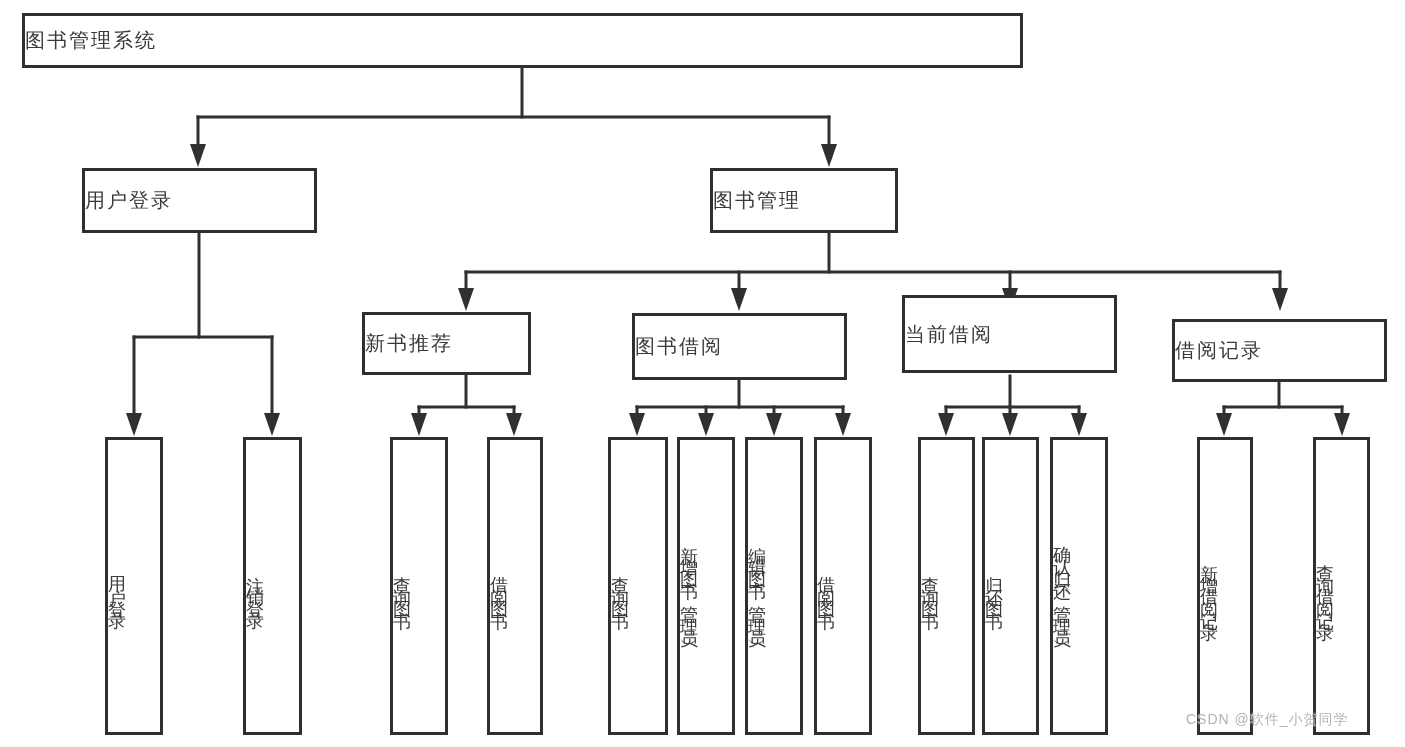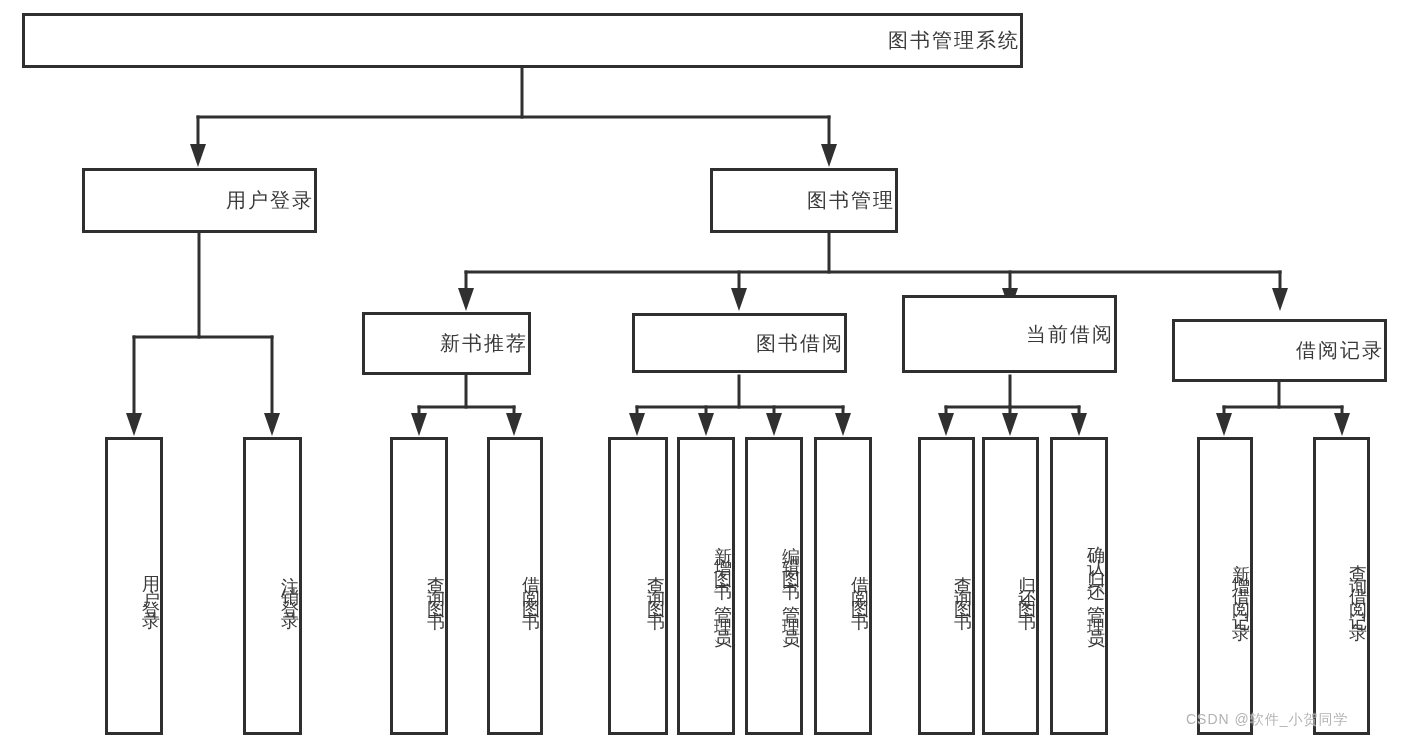--- a/index.html
+++ b/index.html
@@ -19,21 +19,21 @@
     color:var(--text);
   }
   svg.connectors{position:absolute;left:0;top:0;z-index:1;}
   .box{
     position:absolute;
     box-sizing:border-box;
     border:3px solid var(--border);
     background:#fff;
     display:flex;
     align-items:center;
-    justify-content:flex-end;
+    justify-content:flex-start;
     z-index:2;
   }
   .box.h span{
     font-size:20px;
     letter-spacing:2px;
     white-space:nowrap;
   }
   .box.v span{
     writing-mode:vertical-rl;
     text-orientation:mixed;
@@ -120,21 +120,21 @@
   <div class="box h" style="left:82px;top:168px;width:235px;height:65px">
     <span>用户登录</span>
   </div>
   <div class="box h" style="left:710px;top:168px;width:188px;height:65px">
     <span>图书管理</span>
   </div>
 
   <div class="box h" style="left:362px;top:312px;width:169px;height:63px">
     <span>新书推荐</span>
   </div>
-  <div class="box h" style="left:632px;top:313px;width:215px;height:60px">
+  <div class="box h" style="left:632px;top:313px;width:215px;height:67px">
     <span>图书借阅</span>
   </div>
   <div class="box h" style="left:902px;top:295px;width:215px;height:78px">
     <span>当前借阅</span>
   </div>
   <div class="box h" style="left:1172px;top:319px;width:215px;height:63px">
     <span>借阅记录</span>
   </div>
 
   <div class="box v" style="left:105px;top:437px;width:58px;height:298px">

